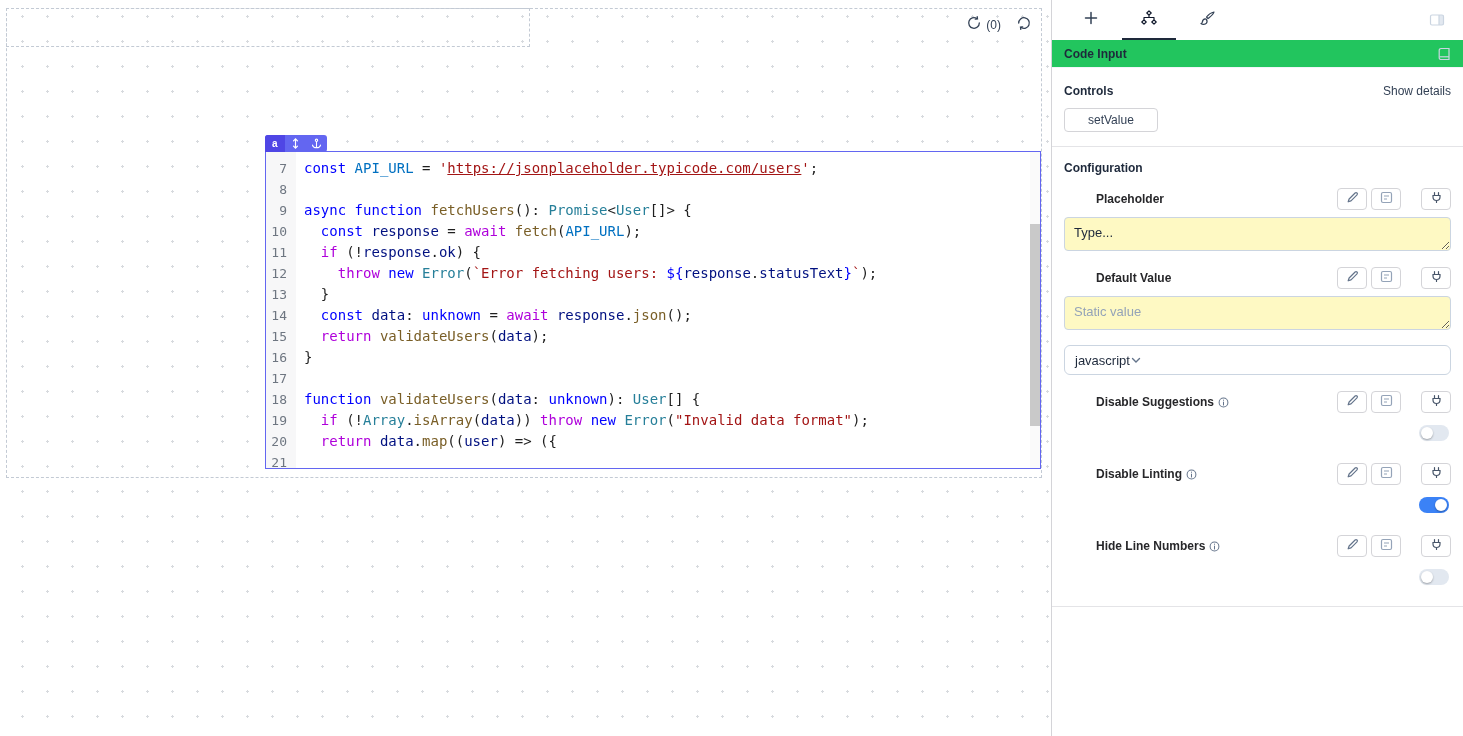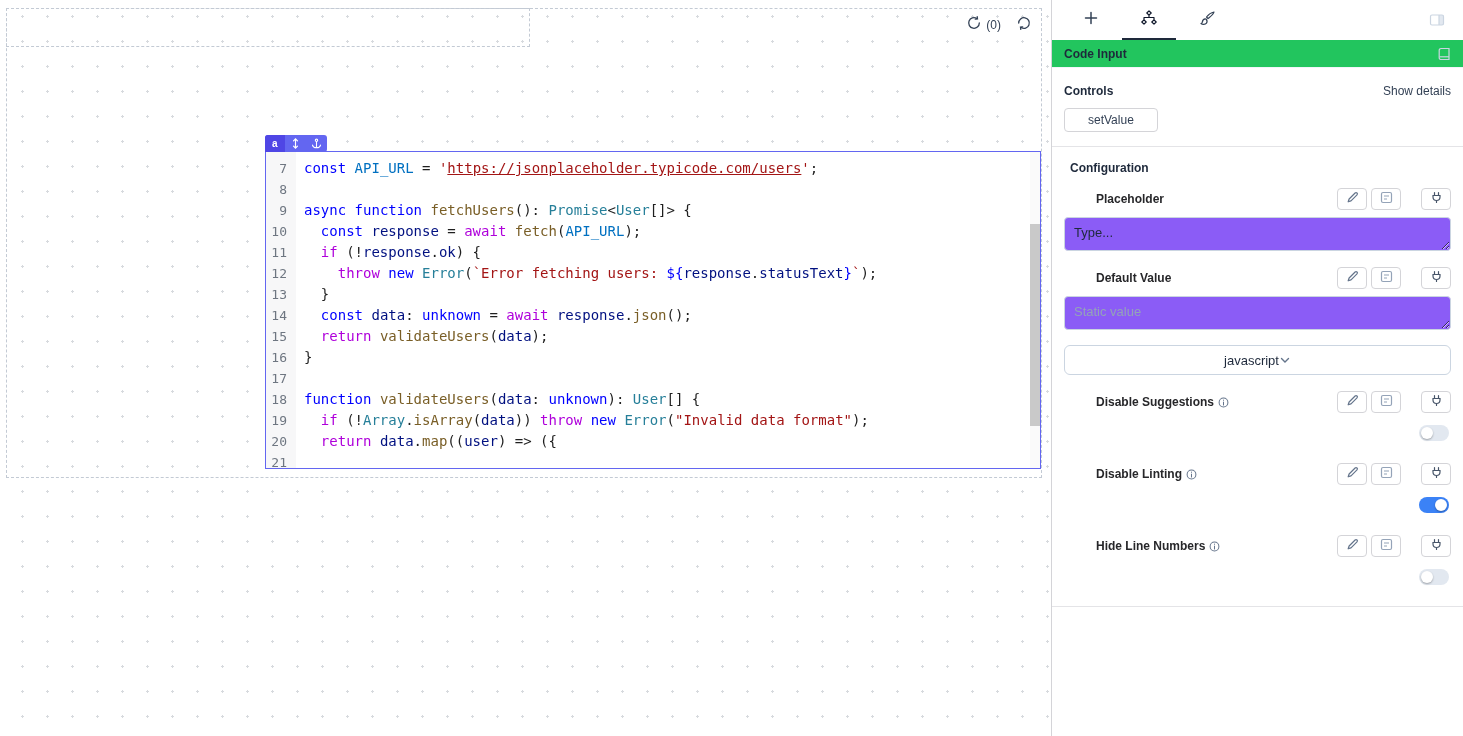--- a/index.html
+++ b/index.html
@@ -43,34 +43,34 @@
 
   .panel-header { height:28px; flex:none; background:#22c55e; display:flex; align-items:center; padding:0 12px; font-size:12px; font-weight:bold; color:#1e293b; border-bottom:1px solid #f1f5f9; }
   .panel-header .hdr-icon { margin-left:auto; display:flex; align-items:center; }
 
   .panel-body { padding:0 12px; flex:1; overflow:hidden; }
   .controls-row { display:flex; align-items:center; margin-top:16px; }
   .sec-title { font-size:12px; font-weight:bold; color:#1e293b; }
   .link-text { margin-left:auto; font-size:12px; color:#334155; cursor:pointer; }
   .chip { display:inline-block; margin-top:10px; border:1px solid #d4d4d8; border-radius:4px; background:#fff; padding:4px 23px; font-size:12px; color:#334155; font-family:inherit; cursor:pointer; }
   .divider { height:1px; background:#e4e4e7; margin:14px -12px; }
-  .config-title { font-size:12px; font-weight:bold; margin:2px 6px 12px; }
+  .config-title { font-size:12px; font-weight:bold; margin:2px 0 12px; }
 
   .field { margin-bottom:15px; }
   .field-toggle { margin-bottom:21px; }
   .field-head { display:flex; align-items:center; min-height:24px; }
   .field-label { display:flex; align-items:center; gap:4px; font-size:12px; font-weight:bold; color:#27272a;padding-left:32px; }
   .info { display:flex; align-items:center; }
   .field-actions { margin-left:auto; display:flex; align-items:center; gap:4px; }
   .action-gap { width:12px; }
   .abtn { width:30px; height:22px; background:#fff; border:1px solid #d4d4d8; border-radius:4px; display:flex; align-items:center; justify-content:center; cursor:pointer; padding:0; }
 
-  .ta { margin-top:6px; width:100%; height:34px; border:1px solid #cbd5e1; border-radius:4px; padding:7px 9px; font-family:"Liberation Sans", sans-serif; font-size:13px; color:#1e293b; resize:vertical; display:block; background:#8b5cf6; }
+  .ta { margin-top:6px; width:100%; height:34px; border:1px solid #cbd5e1; border-radius:4px; padding:7px 9px; font-family:"Liberation Sans", sans-serif; font-size:13px; color:#1e293b; resize:vertical; display:block; background:#fef9c3; }
   .ta::placeholder { color:#94a3b8; }
-  .select { margin-top:8px; height:30px; border:1px solid #cbd5e1; border-radius:6px; display:flex; align-items:center; justify-content:center; padding:0 10px; font-size:13px; color:#1e293b; background:#fff; cursor:pointer; }
+  .select { margin-top:8px; height:30px; border:1px solid #cbd5e1; border-radius:6px; display:flex; align-items:center; justify-content:flex-start; padding:0 10px; font-size:13px; color:#1e293b; background:#fff; cursor:pointer; }
   .chev { display:flex; align-items:center; }
 
   .toggle-row { display:flex; justify-content:flex-end; margin-top:11px; padding-right:2px; }
   .toggle { position:relative; width:30px; height:16px; border-radius:8px; background:#e2e8f0; cursor:pointer; }
   .toggle.on { background:#3b82f6; }
   .knob { position:absolute; top:2px; left:2px; width:12px; height:12px; border-radius:50%; background:#fff; box-shadow:0 1px 2px rgba(0,0,0,.3); }
   .toggle.on .knob { left:auto; right:2px; }
 </style>
 </head>
 <body>

